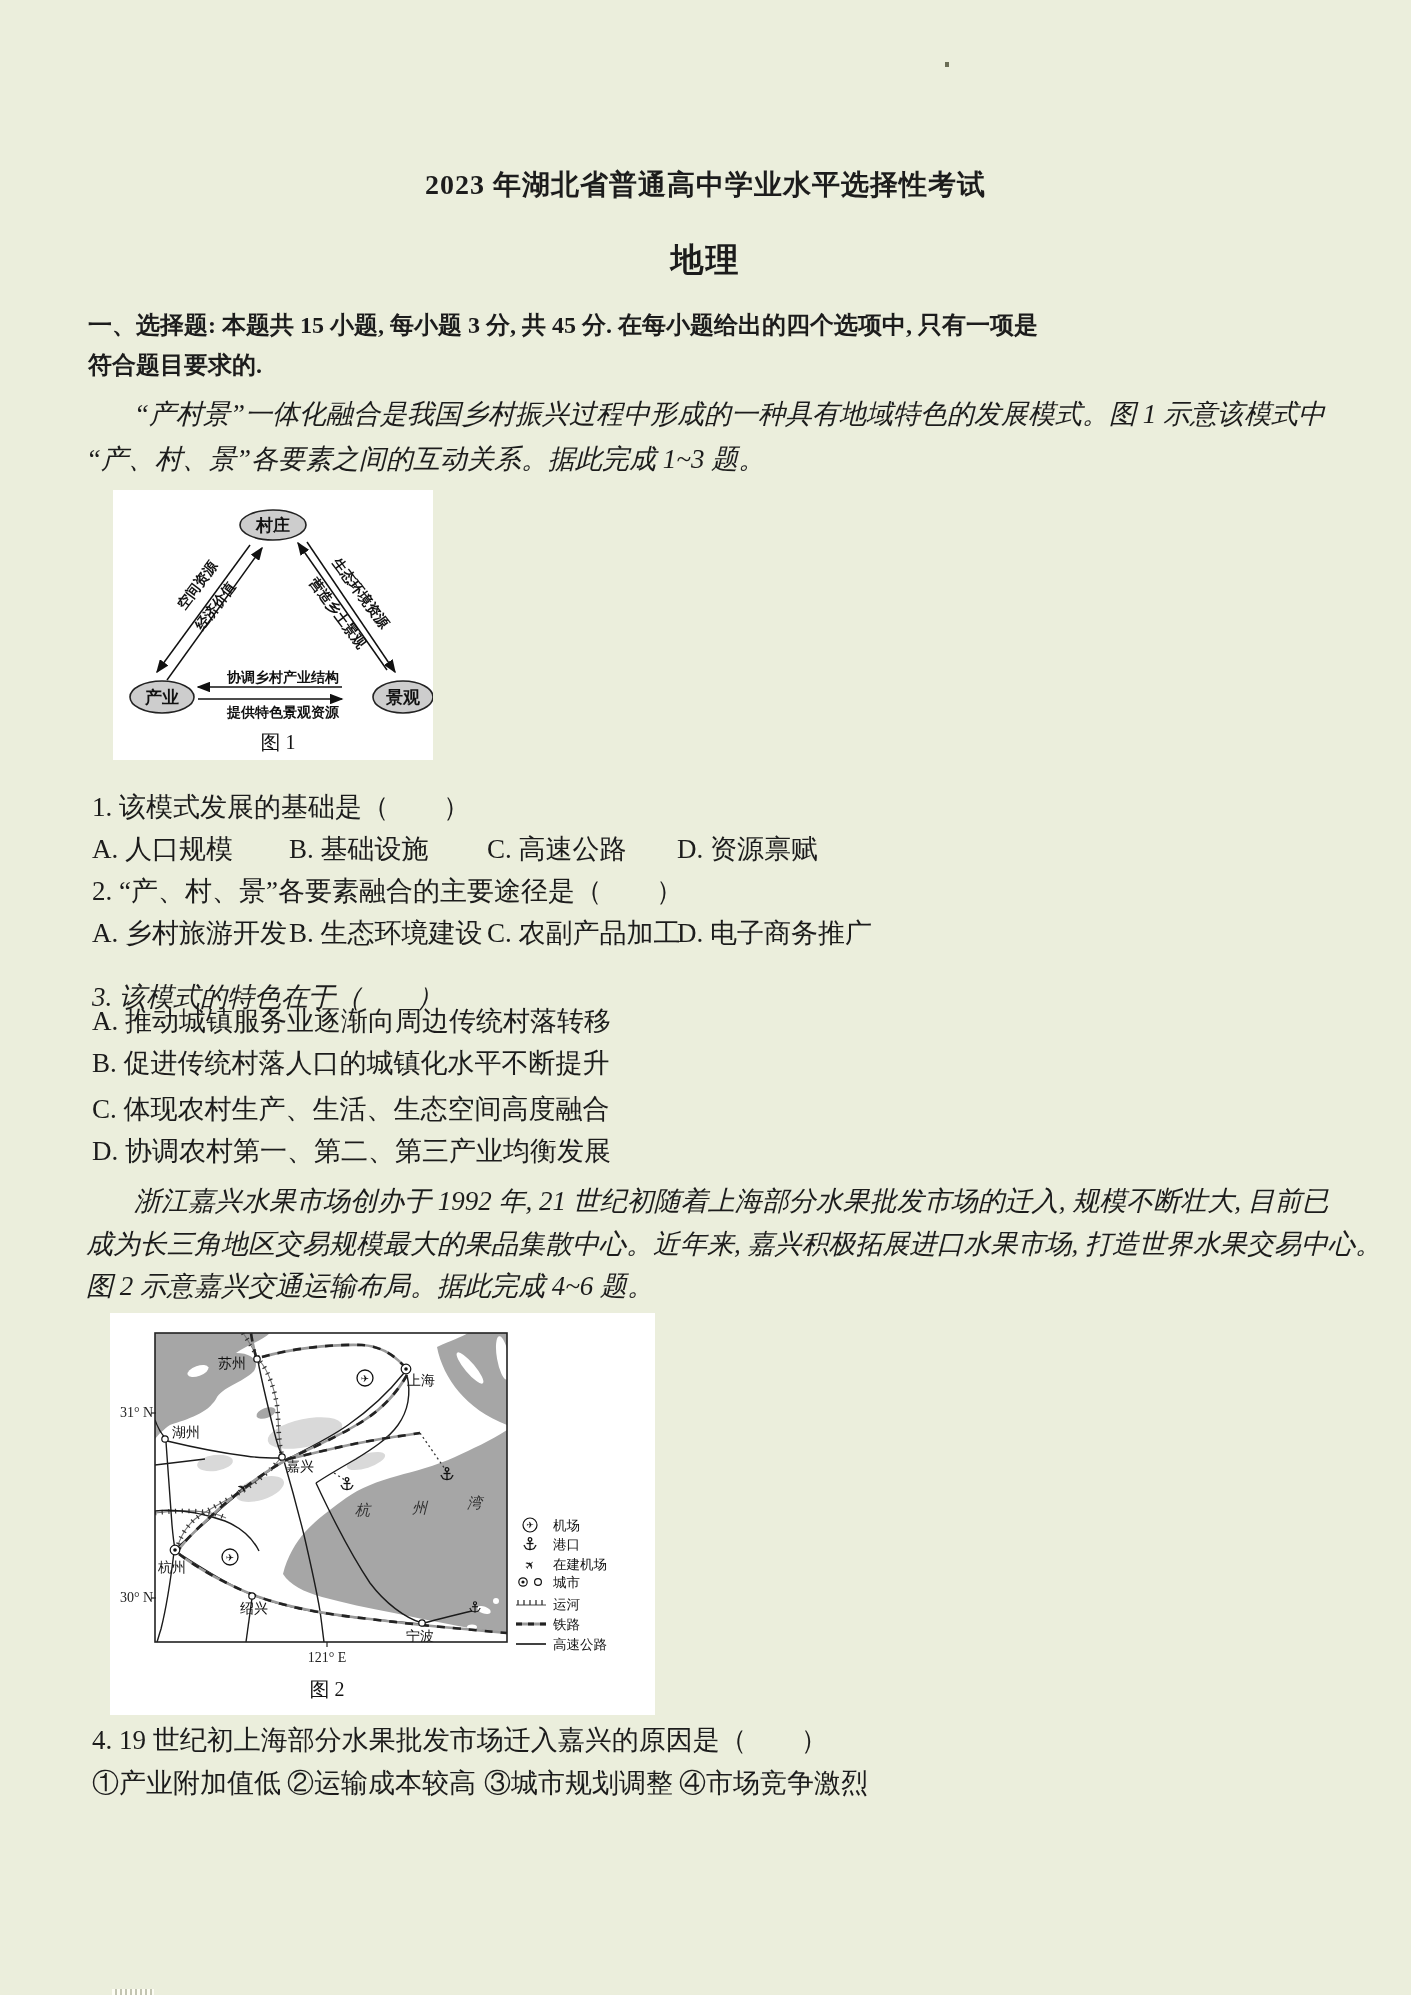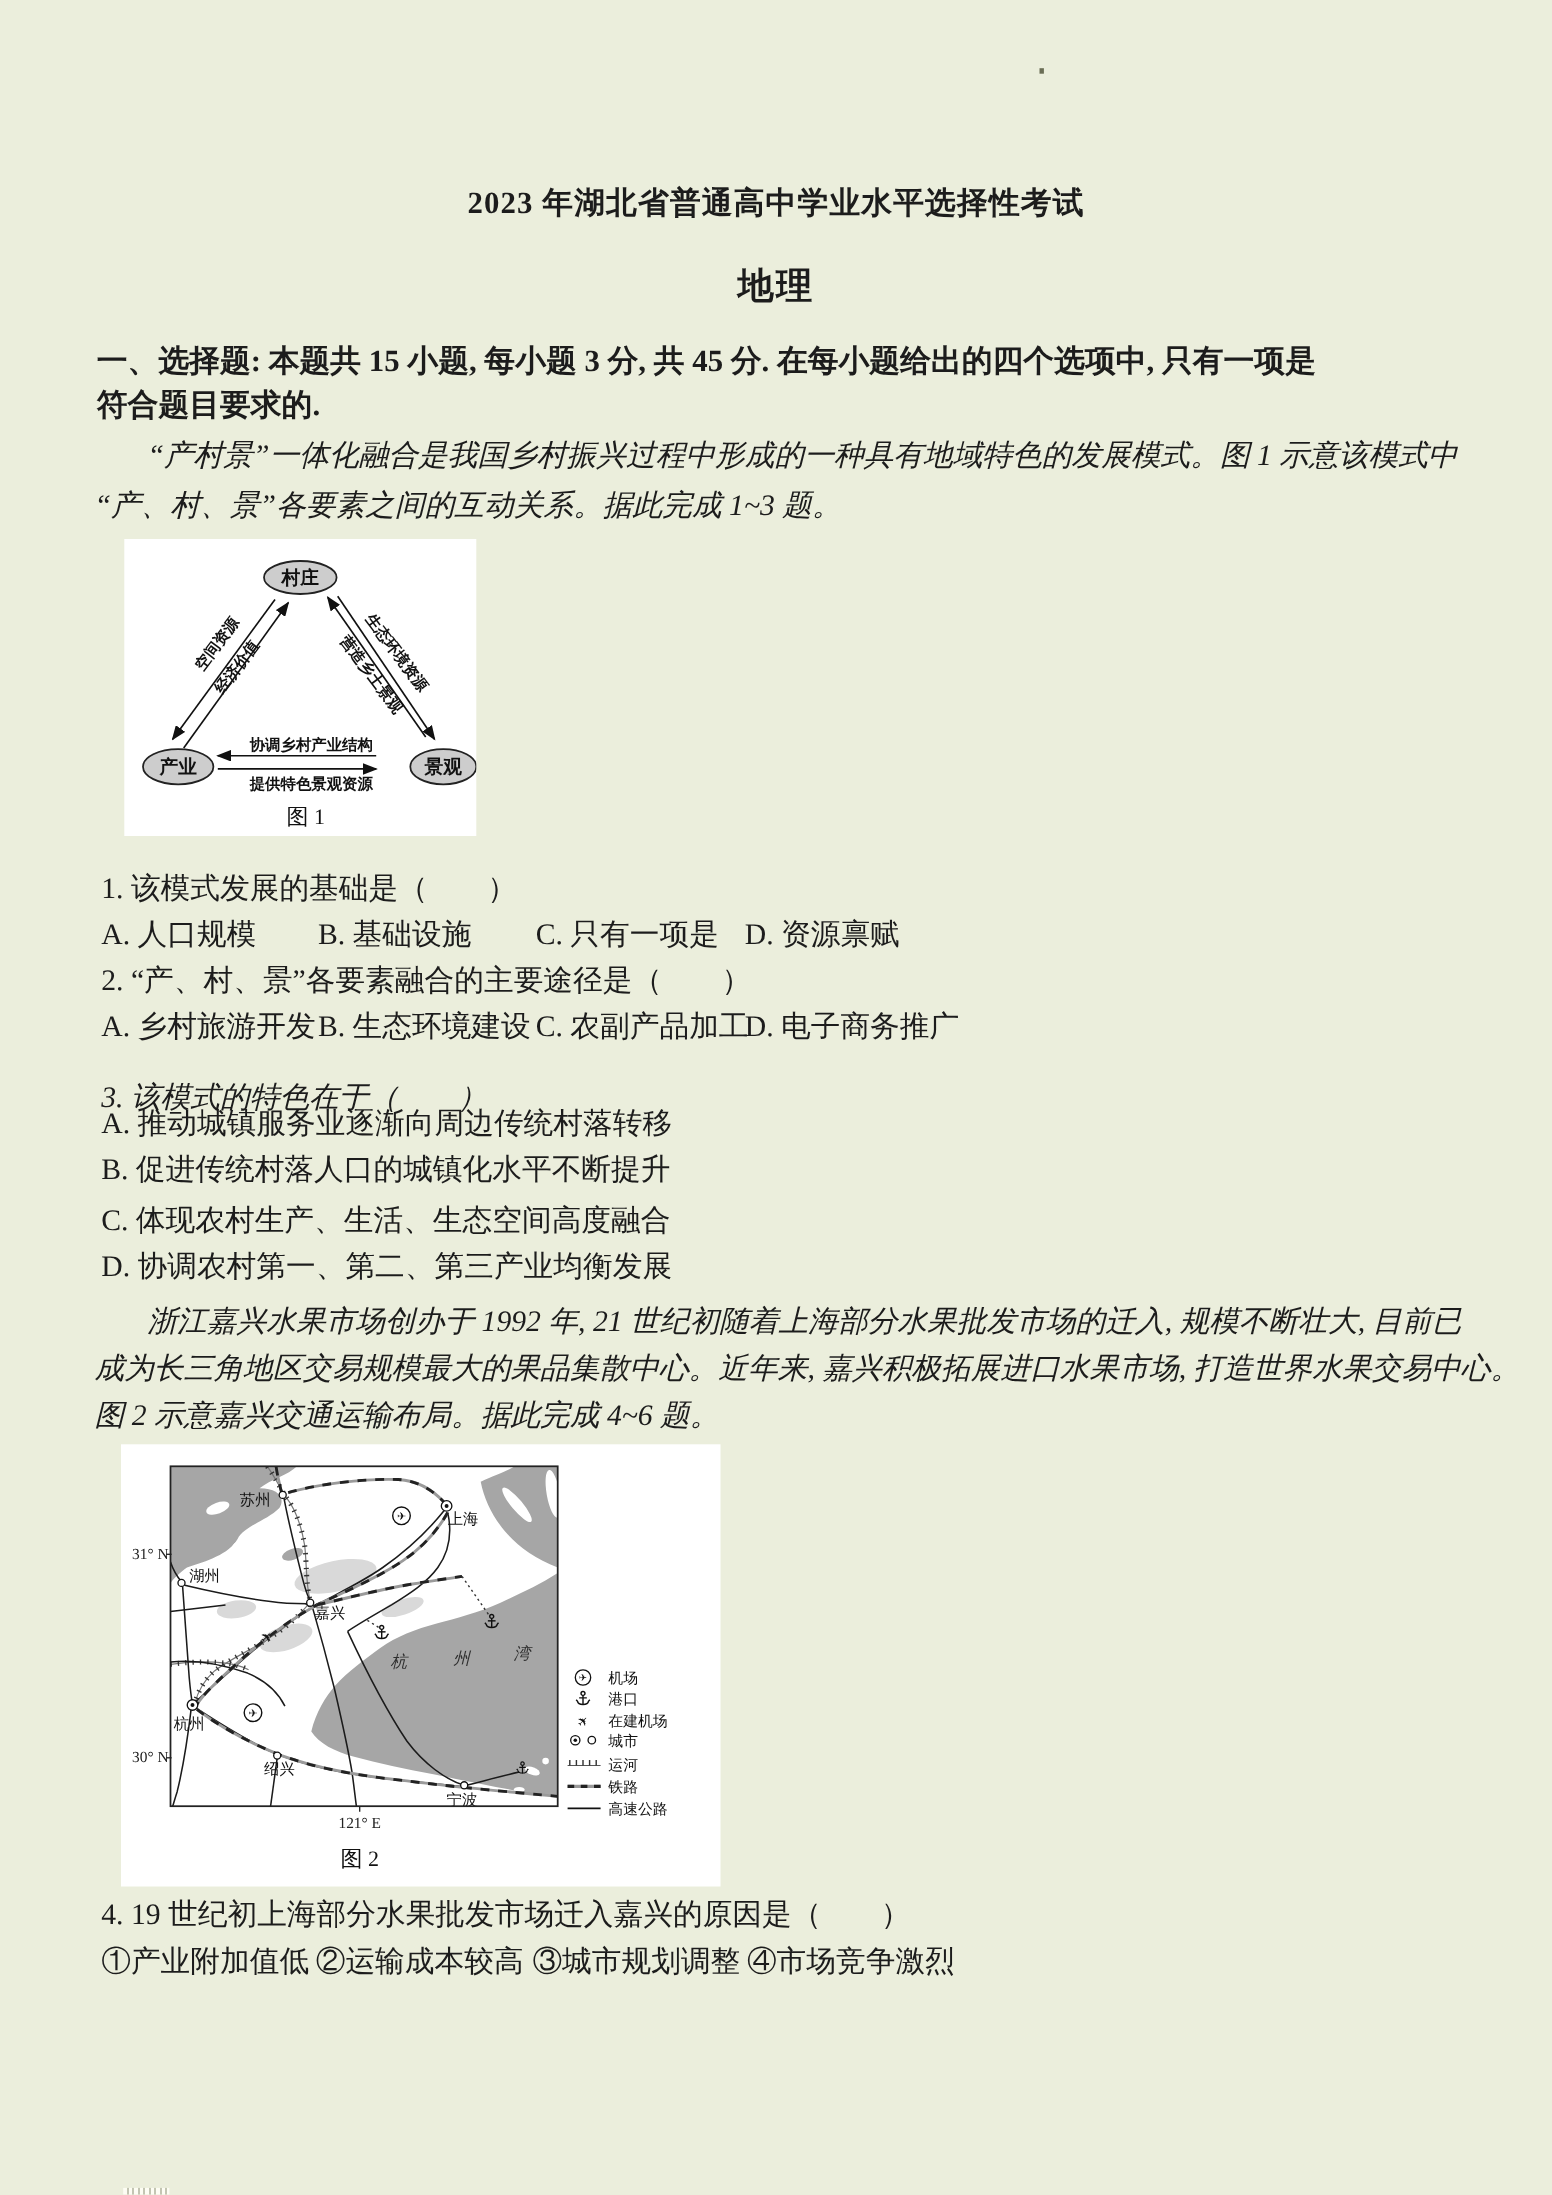--- a/index.html
+++ b/index.html
@@ -6,21 +6,21 @@
   body{
     width:1411px;height:1995px;position:relative;
     background:#ebeedc;
     font-family:"Liberation Serif","DejaVu Serif",serif;
     color:#1c1c1c;
     overflow:hidden;
   }
   .abs{position:absolute;white-space:nowrap;}
   .title{font-size:28px;font-weight:700;letter-spacing:1px;width:100%;text-align:center;}
   .subject{font-size:33px;font-weight:700;width:100%;text-align:center;letter-spacing:2px;}
-  .sec{font-size:28px;font-weight:700;}
+  .sec{font-size:24px;font-weight:700;}
   .body-line{font-size:27px;}
   .ital{font-size:27px;font-style:italic;}
   .figbox{position:absolute;background:#ffffff;}
   .optspan{position:absolute;top:0;font-size:27px;white-space:nowrap;}
   svg text{font-family:"Liberation Serif","DejaVu Serif",serif;}
   .map-label{font-size:14px;fill:#111;}
   .legend-label{font-size:13.5px;fill:#111;}
   .coord-label{font-size:14px;fill:#222;}
   .bay-char{font-size:15px;fill:#2f2f2f;font-style:italic;}
   .fig-caption{font-size:20px;fill:#111;}
@@ -85,21 +85,21 @@
       <text class="edge-label" x="170" y="227" text-anchor="middle">提供特色景观资源</text>
     </g>
     <text class="fig-caption" x="165" y="259" text-anchor="middle">图 1</text>
   </svg>
 </div>
 
 <div class="abs body-line" style="top:789px;left:92px;">1. 该模式发展的基础是（　　）</div>
 <div class="abs" style="top:831px;left:0;width:1411px;height:34px;">
   <span class="optspan" style="left:92px;">A. 人口规模</span>
   <span class="optspan" style="left:289px;">B. 基础设施</span>
-  <span class="optspan" style="left:487px;">C. 只有一项是</span>
+  <span class="optspan" style="left:487px;">C. 高速公路</span>
   <span class="optspan" style="left:677px;">D. 资源禀赋</span>
 </div>
 
 <div class="abs body-line" style="top:873px;left:92px;">2. “产、村、景”各要素融合的主要途径是（　　）</div>
 <div class="abs" style="top:915px;left:0;width:1411px;height:34px;">
   <span class="optspan" style="left:92px;">A. 乡村旅游开发</span>
   <span class="optspan" style="left:289px;">B. 生态环境建设</span>
   <span class="optspan" style="left:487px;">C. 农副产品加工</span>
   <span class="optspan" style="left:677px;">D. 电子商务推广</span>
 </div>

